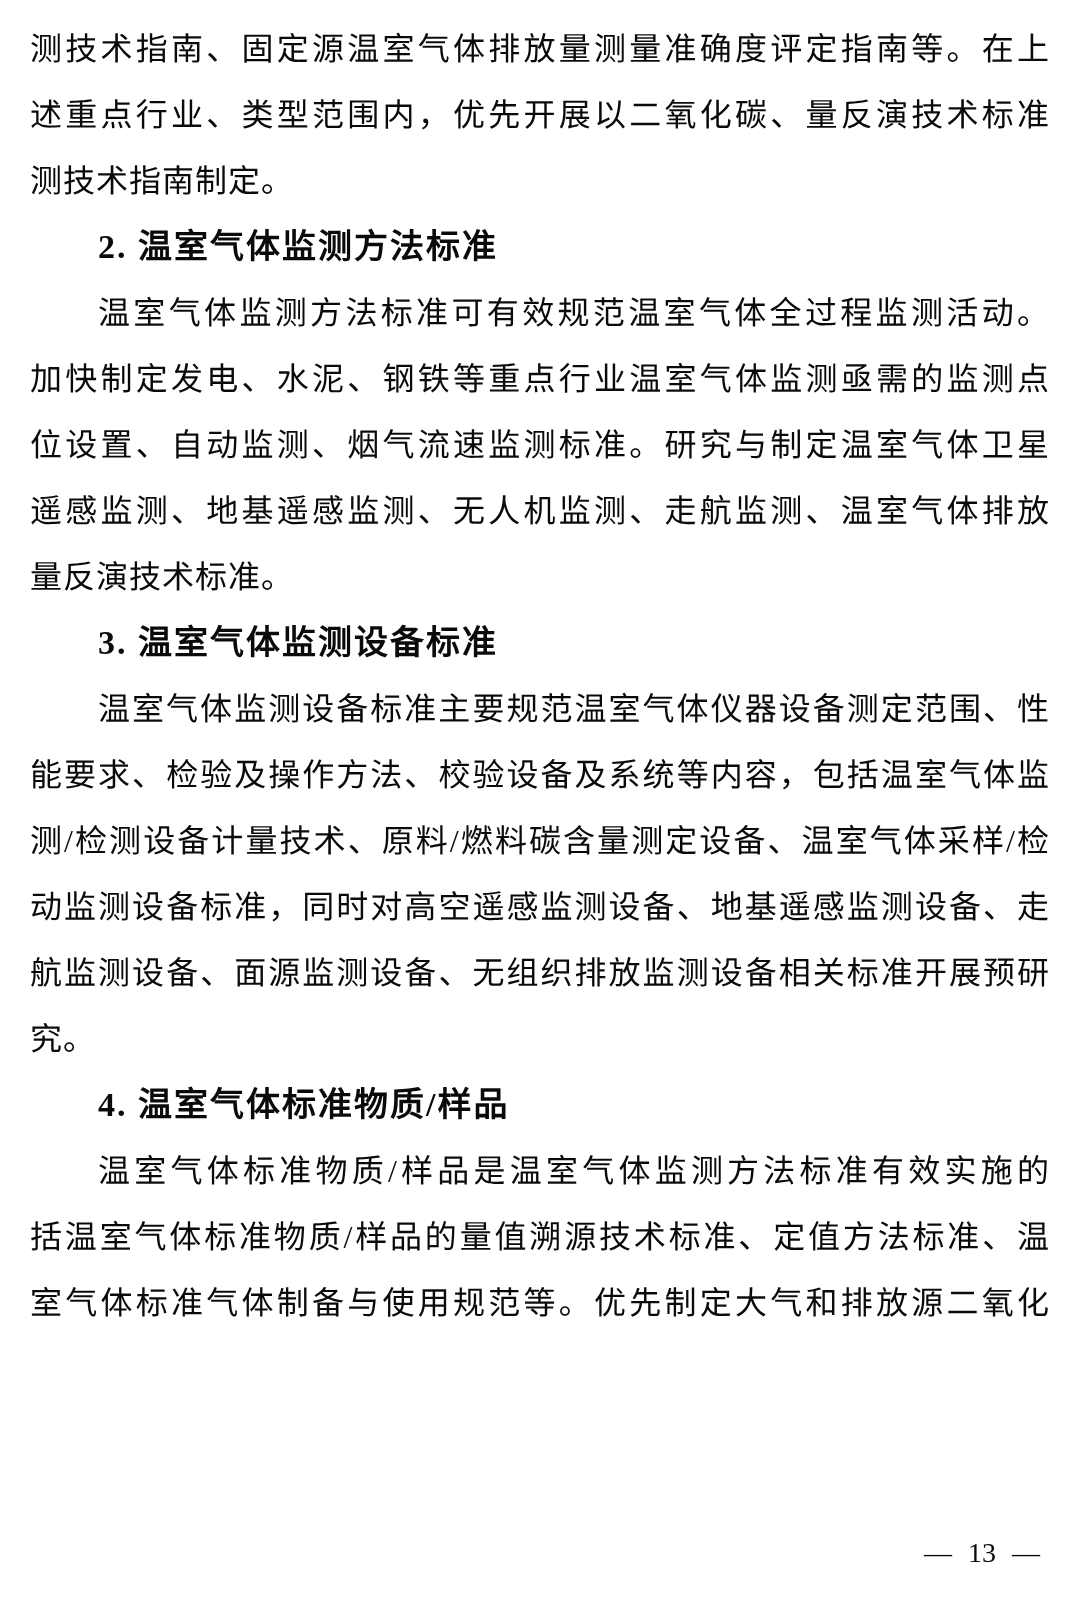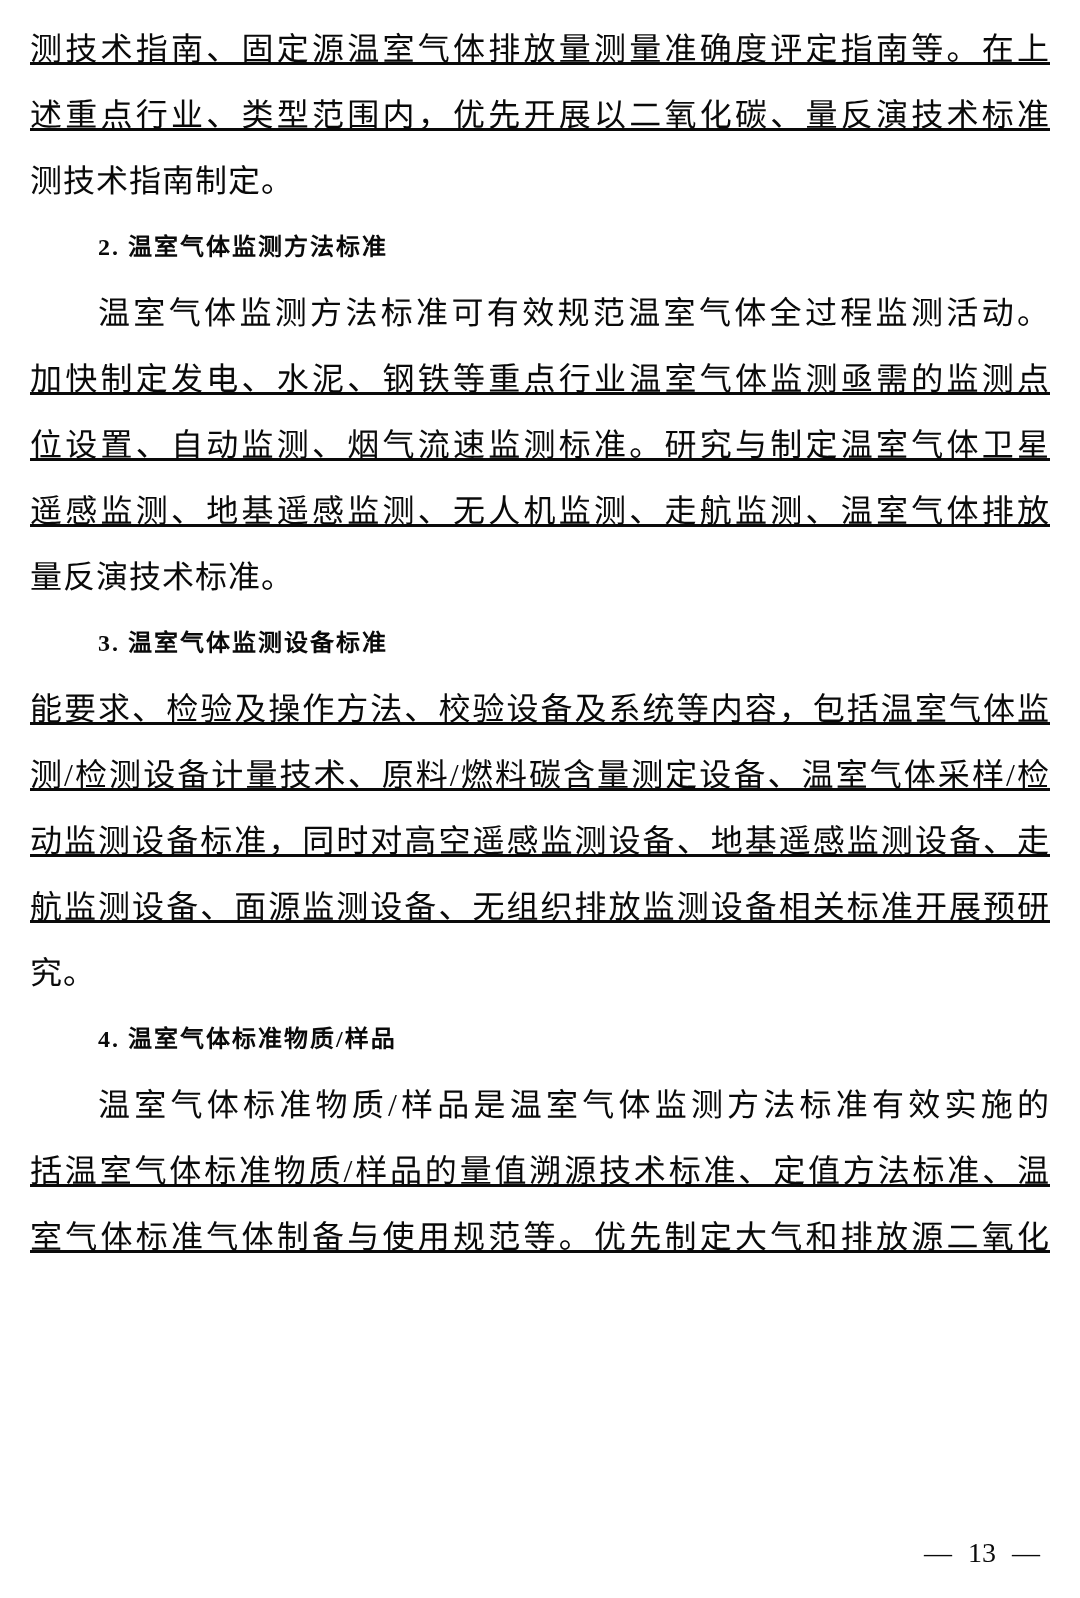--- a/index.html
+++ b/index.html
@@ -23,37 +23,36 @@
     height: 66px;
     line-height: 66px;
     font-size: 32px;
     overflow: hidden;
     letter-spacing: 1px;
   }
   
   .just {
     text-align: justify;
     text-align-last: justify;
-    text-decoration: underline;
   }
   
   .first {
     text-indent: 68px;
     text-align: justify;
     text-align-last: justify;
   }
   
   .last {
     text-align: center;
     text-align-last: left;
   }
   .heading {
     padding-left: 68px;
     font-weight: bold;
-    font-size: 24px;
+    font-size: 34px;
     text-align: left;
     text-align-last: left;
     letter-spacing: 2px;
   }
   .footer {
     position: absolute;
     top: 1528px;
     right: 40px;
     height: 50px;
     line-height: 50px;
@@ -78,20 +77,21 @@
     <div class="row heading">2. 温室气体监测方法标准</div>
 
     <div class="row first">温室气体监测方法标准可有效规范温室气体全过程监测活动。</div>
     <div class="row just">加快制定发电、水泥、钢铁等重点行业温室气体监测亟需的监测点</div>
     <div class="row just">位设置、自动监测、烟气流速监测标准。研究与制定温室气体卫星</div>
     <div class="row just">遥感监测、地基遥感监测、无人机监测、走航监测、温室气体排放</div>
     <div class="row last">量反演技术标准。</div>
 
     <div class="row heading">3. 温室气体监测设备标准</div>
 
+    <div class="row first">温室气体监测设备标准主要规范温室气体仪器设备测定范围、性</div>
     <div class="row just">能要求、检验及操作方法、校验设备及系统等内容，包括温室气体监</div>
     <div class="row just">测/检测设备计量技术、原料/燃料碳含量测定设备、温室气体采样/检</div>
     <div class="row just">动监测设备标准，同时对高空遥感监测设备、地基遥感监测设备、走</div>
     <div class="row just">航监测设备、面源监测设备、无组织排放监测设备相关标准开展预研</div>
     <div class="row last">究。</div>
 
     <div class="row heading">4. 温室气体标准物质/样品</div>
 
     <div class="row first">温室气体标准物质/样品是温室气体监测方法标准有效实施的</div>
     <div class="row just">括温室气体标准物质/样品的量值溯源技术标准、定值方法标准、温</div>

